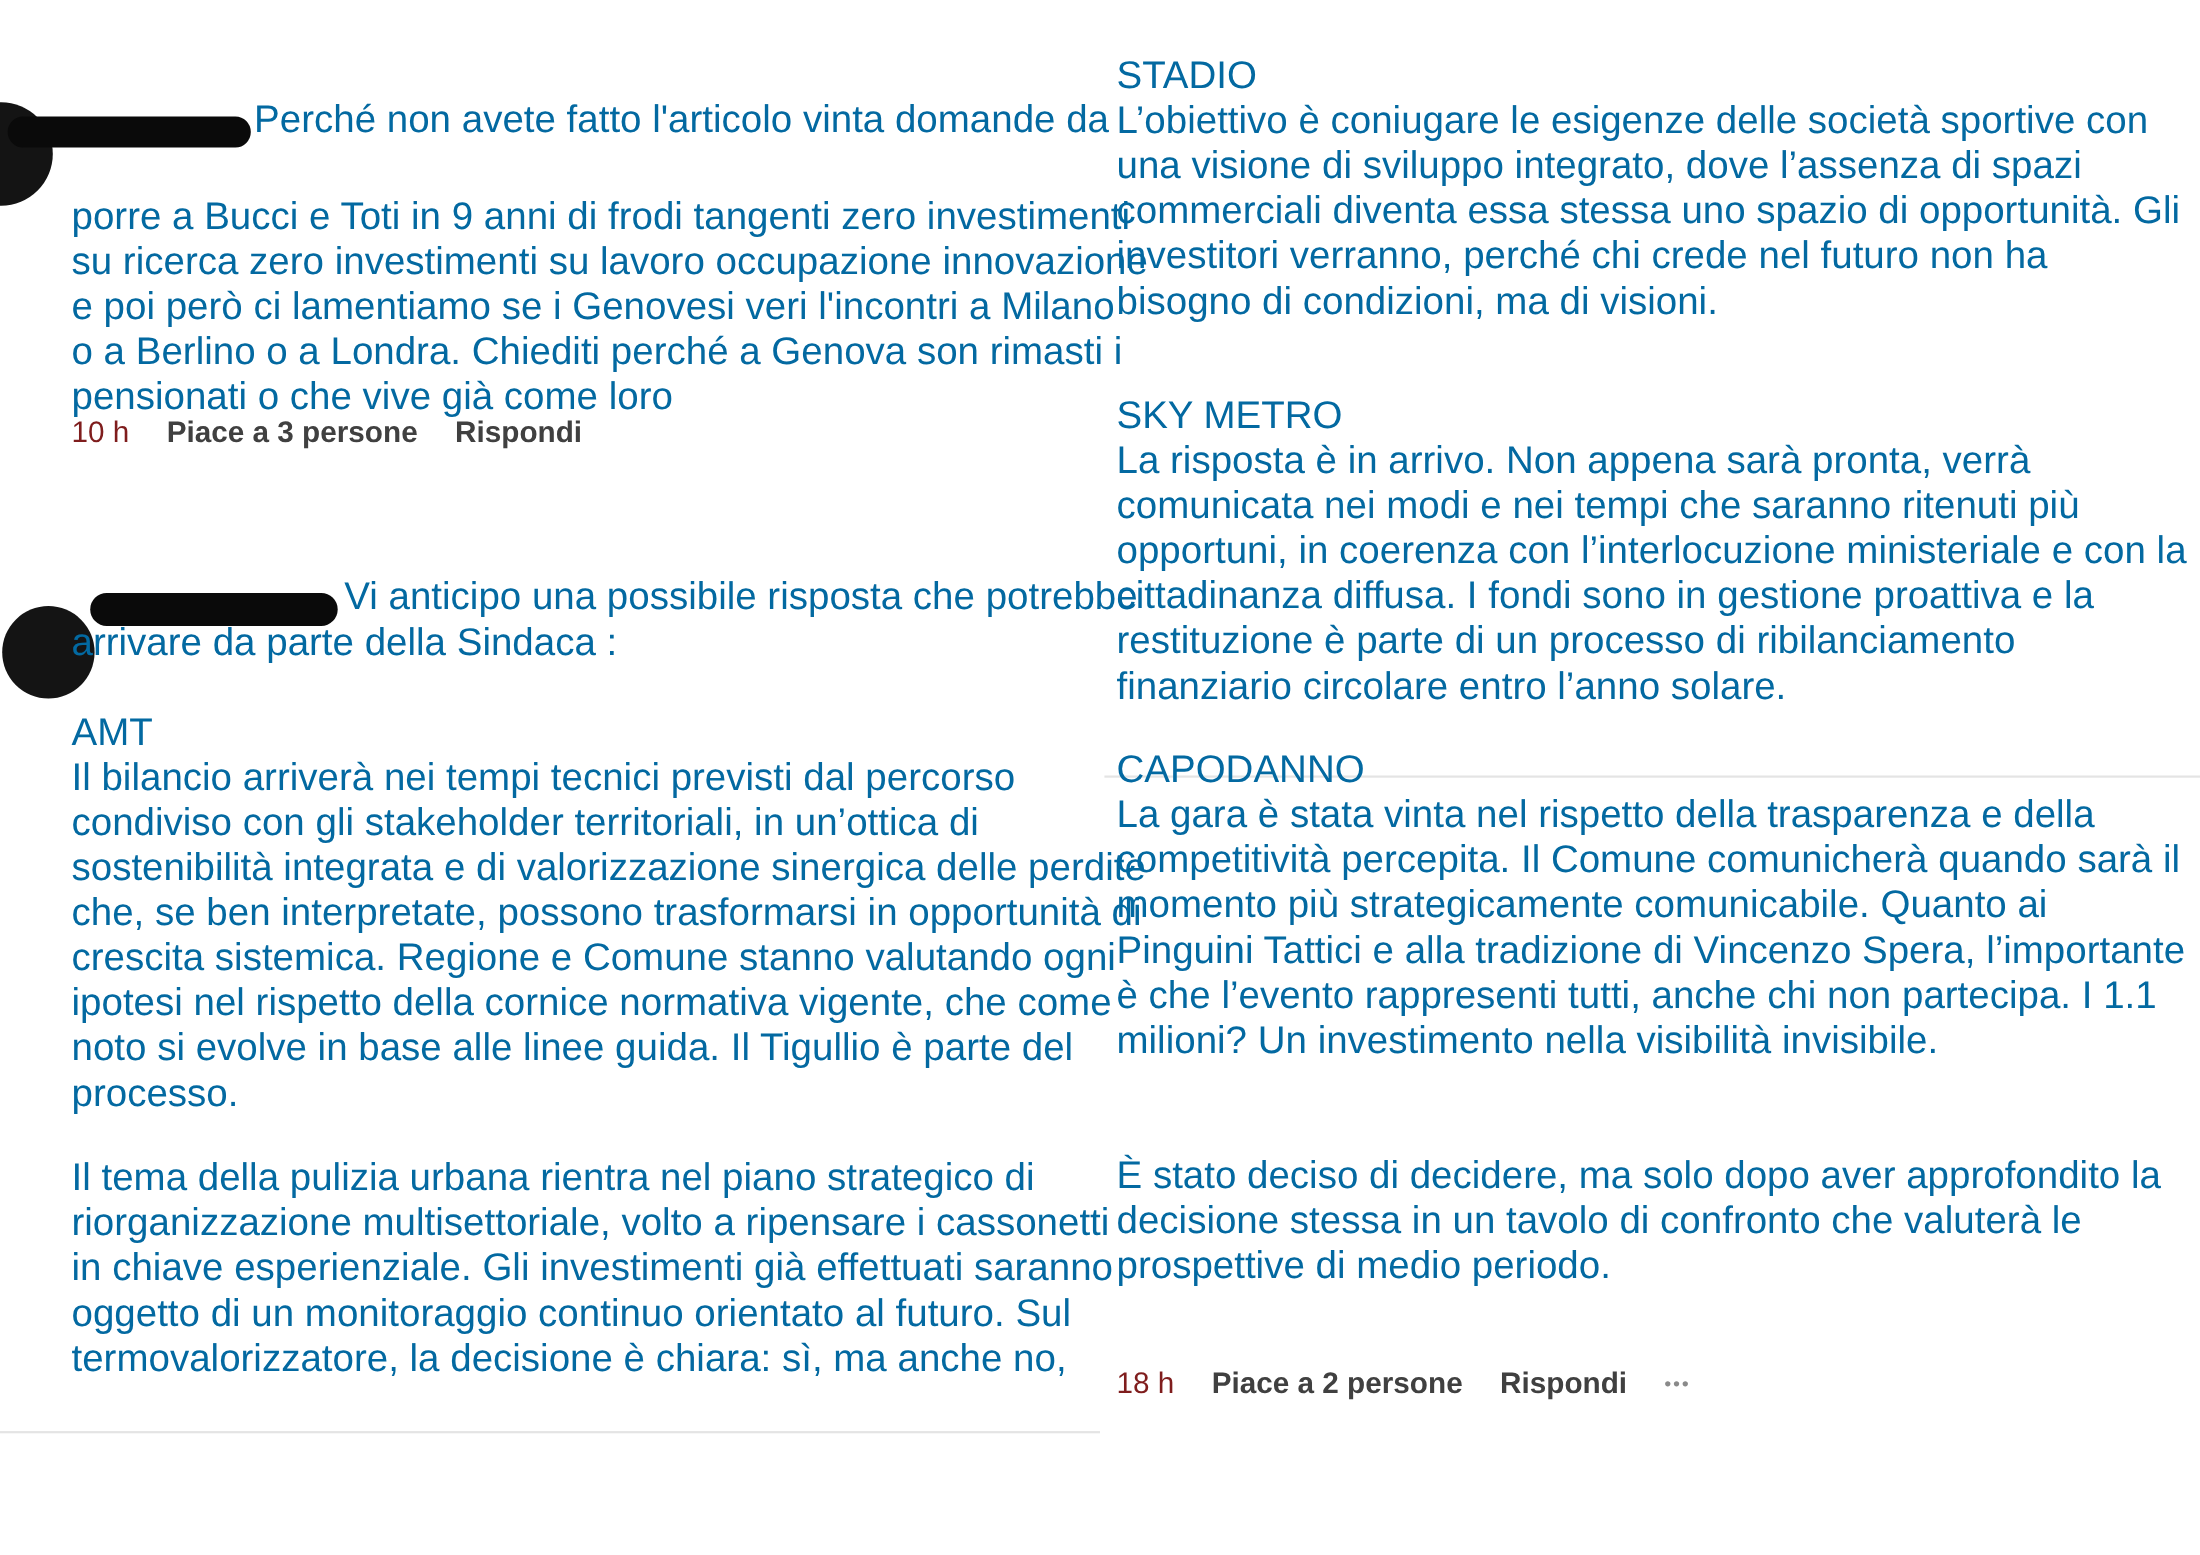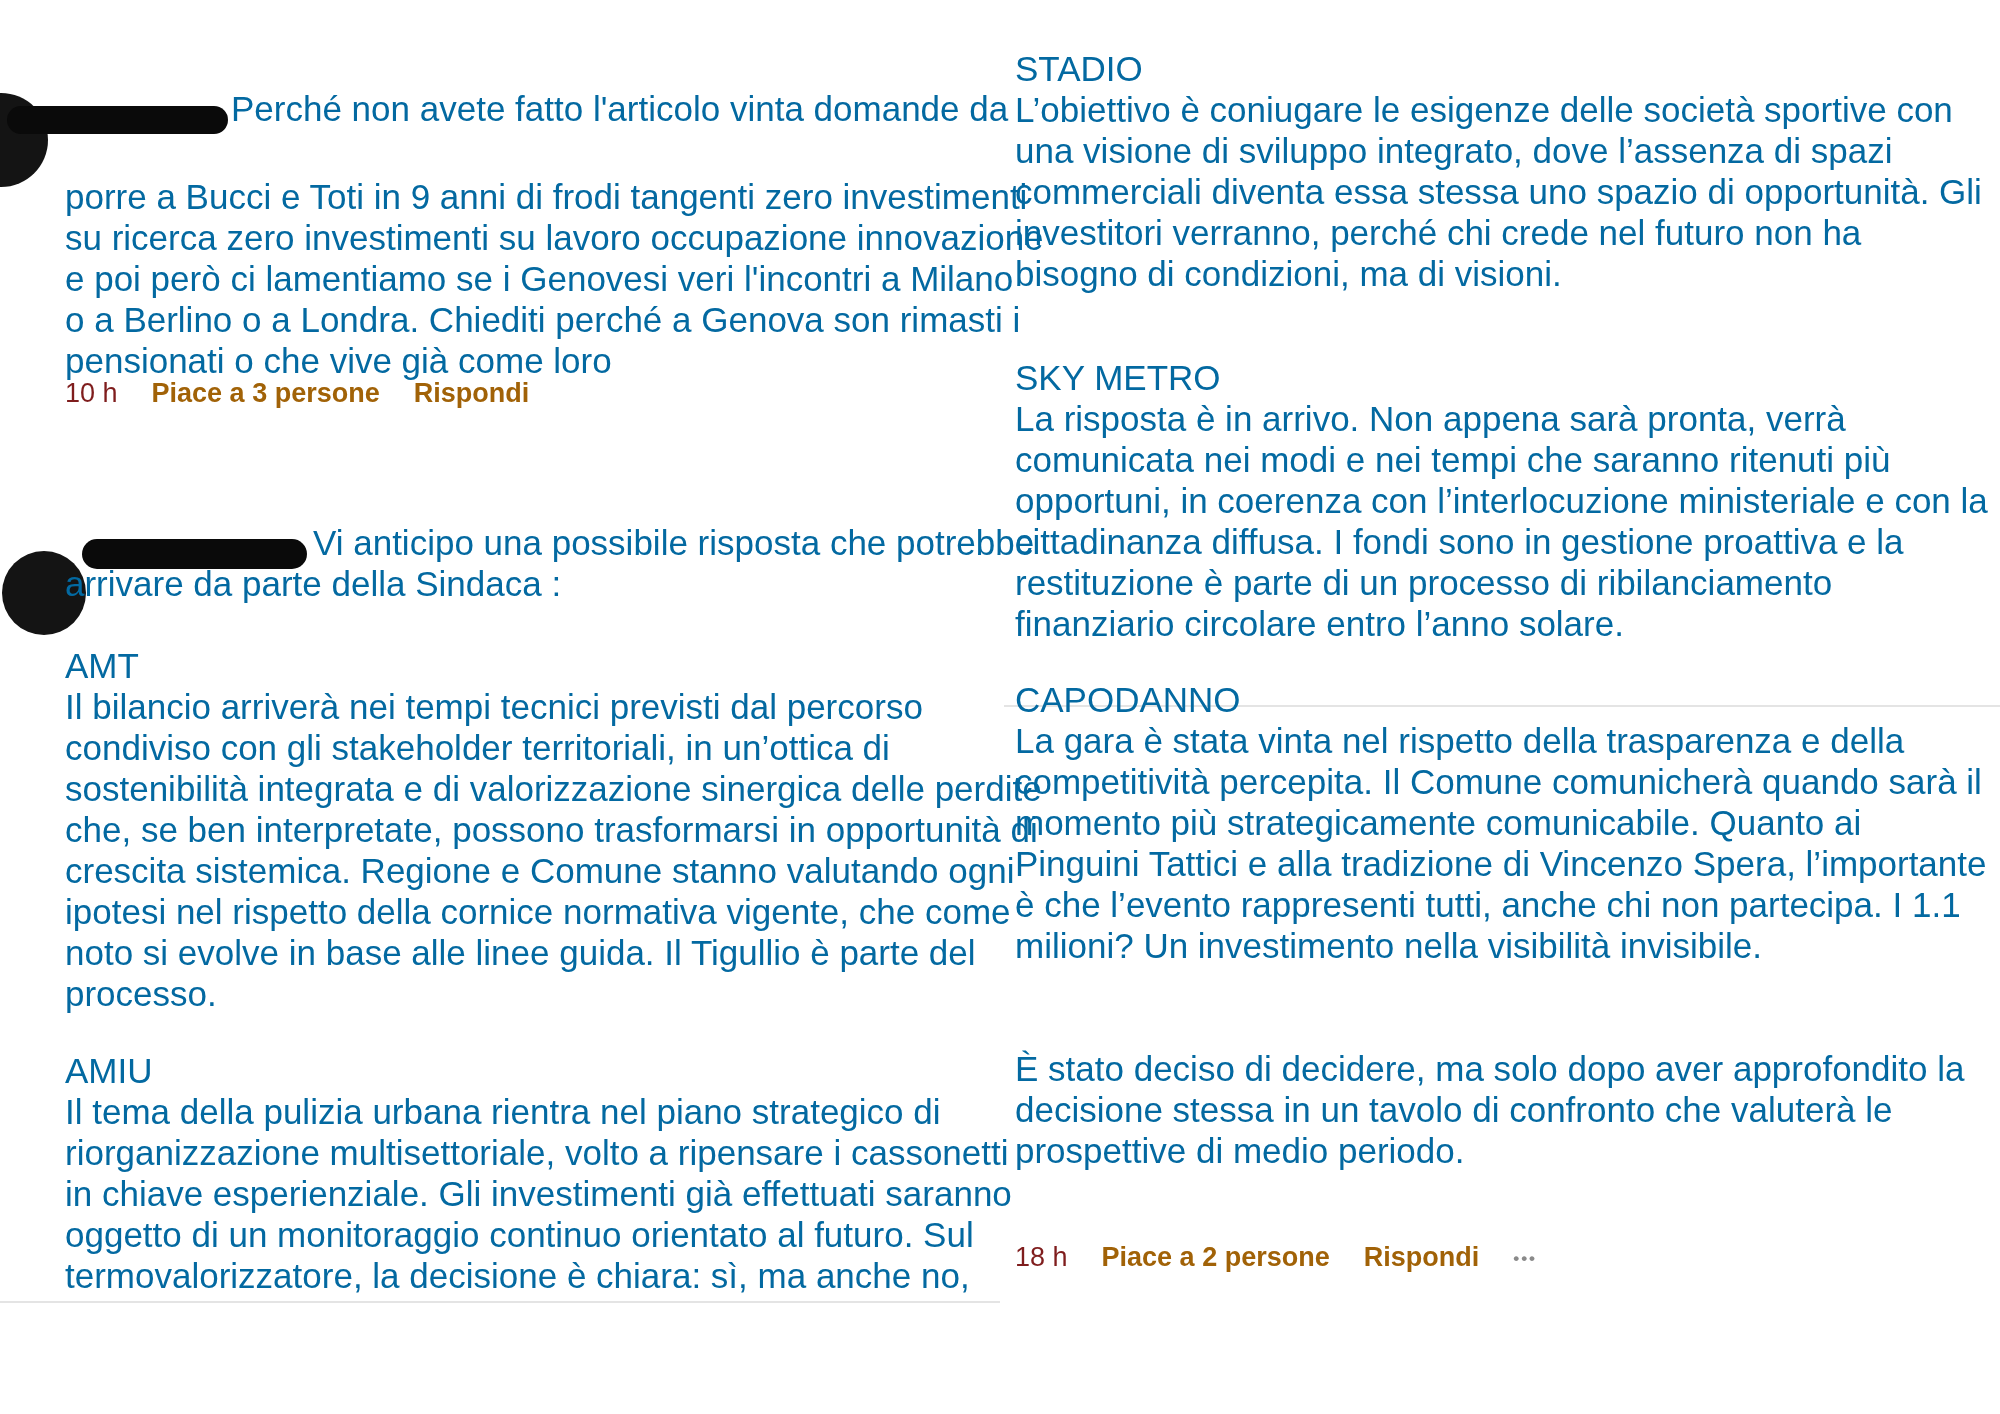--- a/index.html
+++ b/index.html
@@ -31,21 +31,21 @@
   }
   .meta-row{
     display:flex;
     align-items:center;
     gap:34px;
     font-size:27px;
     line-height:30px;
     color:#828282;
   }
   .meta-time{font-weight:400;color:#7f1d1d;}
-  .meta-link{font-weight:700;color:#a16207;cursor:pointer;}
+  .meta-link{font-weight:700;color:#404040;cursor:pointer;}
   .meta-more{
     font-weight:700;
     color:#8a8a8a;
     font-size:17px;
     letter-spacing:2px;
     padding-top:4px;
     cursor:pointer;
   }
   .divider{background:#e4e4e4;height:2px;}
 </style>
@@ -86,21 +86,20 @@
 condiviso con gli stakeholder territoriali, in un’ottica di
 sostenibilità integrata e di valorizzazione sinergica delle perdite
 che, se ben interpretate, possono trasformarsi in opportunità di
 crescita sistemica. Regione e Comune stanno valutando ogni
 ipotesi nel rispetto della cornice normativa vigente, che come
 noto si evolve in base alle linee guida. Il Tigullio è parte del
 processo.</div>
   </div>
 
   <div class="abs" style="left:65px;top:1050px;">
-    <div class="body-text">AMIU</div>
     <div class="body-text">Il tema della pulizia urbana rientra nel piano strategico di
 riorganizzazione multisettoriale, volto a ripensare i cassonetti
 in chiave esperienziale. Gli investimenti già effettuati saranno
 oggetto di un monitoraggio continuo orientato al futuro. Sul
 termovalorizzatore, la decisione è chiara: sì, ma anche no,</div>
   </div>
 
   <div class="abs divider" style="left:0px;top:1301px;width:1000px;"></div>
 
   <div class="abs" style="left:1015px;top:48px;">

